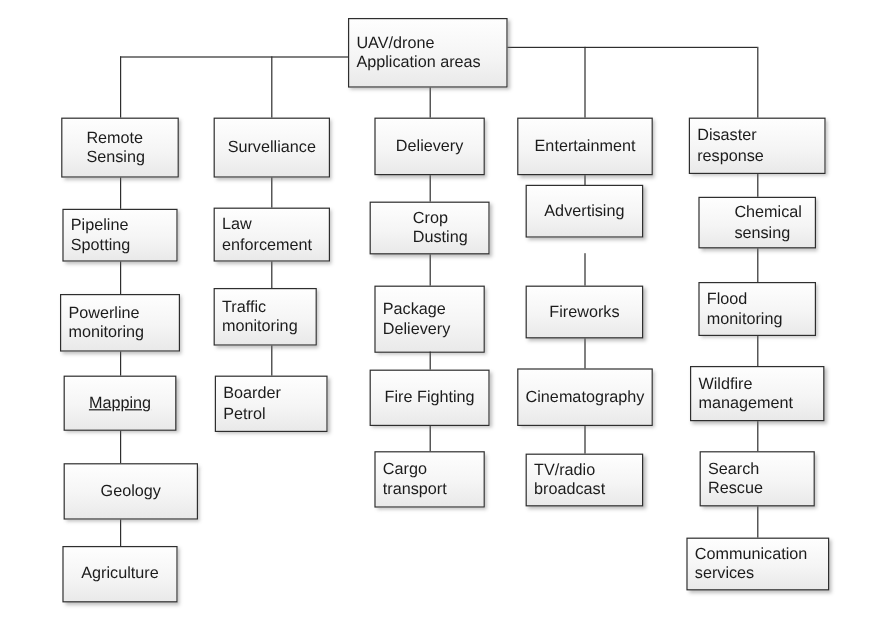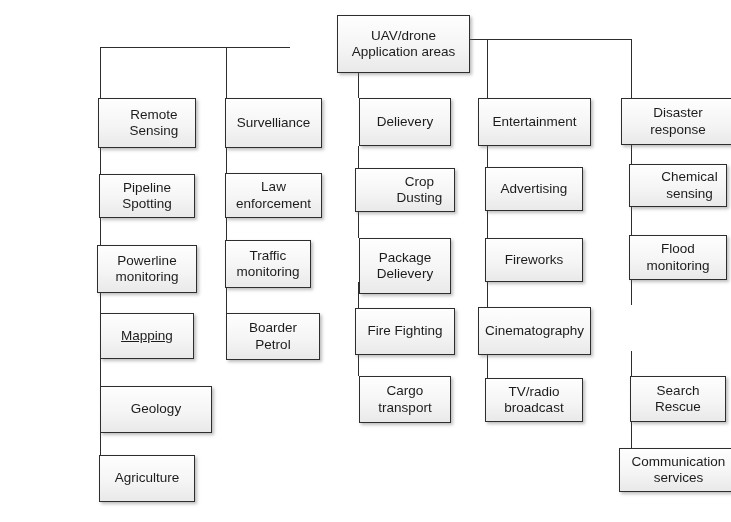--- a/index.html
+++ b/index.html
@@ -10,25 +10,24 @@
     font-family:"Liberation Sans",sans-serif;
     overflow:hidden;
   }
   .node{
     position:absolute;
     box-sizing:border-box;
     border:1px solid #2e2e2e;
     background:linear-gradient(180deg,#fefefe 0%,#f5f5f5 55%,#e9e9e9 100%);
     box-shadow:2px 2px 3px rgba(110,110,110,0.45);
     display:flex;align-items:center;justify-content:center;
-    text-align:center;
+    text-align:left;
     font-size:13.5px;line-height:16.5px;
     color:#1c1c1c;
     padding:2px 6px;
-    margin-left:47px;
   }
   .hline,.vline{position:absolute;background:#2e2e2e;}
   .hline{height:1px;}
   .vline{width:1px;}
 </style>
 </head>
 <body>
 
 <div class="diagram">
 
@@ -80,24 +79,25 @@
   <div class="node" style="left:178px;top:240px;width:86px;height:48px;">Traffic monitoring</div>
   <div class="node" style="left:179px;top:313px;width:94px;height:47px;">Boarder Petrol</div>
 
   <div class="node" style="left:312px;top:98px;width:92px;height:48px;">Delievery</div>
   <div class="node" style="left:308px;top:168px;width:100px;height:44px;padding-left:35px;">Crop Dusting</div>
   <div class="node" style="left:312px;top:238px;width:92px;height:56px;">Package Delievery</div>
   <div class="node" style="left:308px;top:308px;width:100px;height:47px;">Fire Fighting</div>
   <div class="node" style="left:312px;top:376px;width:92px;height:47px;">Cargo transport</div>
 
   <div class="node" style="left:431px;top:98px;width:113px;height:48px;">Entertainment</div>
-  <div class="node" style="left:438px;top:167px;width:98px;height:44px;">Advertising</div>
+  <div class="node" style="left:438px;top:154px;width:98px;height:44px;">Advertising</div>
   <div class="node" style="left:438px;top:238px;width:98px;height:44px;">Fireworks</div>
   <div class="node" style="left:431px;top:307px;width:113px;height:48px;">Cinematography</div>
   <div class="node" style="left:438px;top:378px;width:98px;height:44px;">TV/radio broadcast</div>
 
   <div class="node" style="left:574px;top:98px;width:114px;height:47px;">Disaster response</div>
   <div class="node" style="left:582px;top:164px;width:98px;height:43px;padding-left:29px;">Chemical sensing</div>
   <div class="node" style="left:582px;top:235px;width:98px;height:45px;">Flood monitoring</div>
+  <div class="node" style="left:575px;top:305px;width:112px;height:46px;">Wildfire management</div>
   <div class="node" style="left:583px;top:376px;width:96px;height:46px;">Search Rescue</div>
   <div class="node" style="left:572px;top:448px;width:119px;height:44px;">Communication services</div>
 
 </div>
 
 </body></html>

